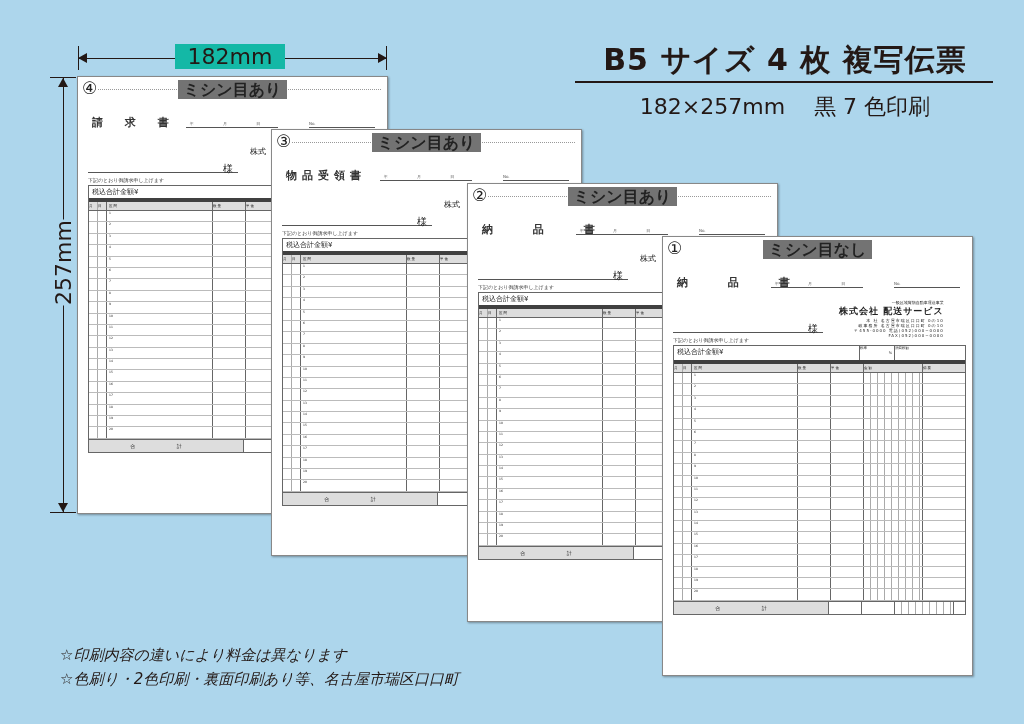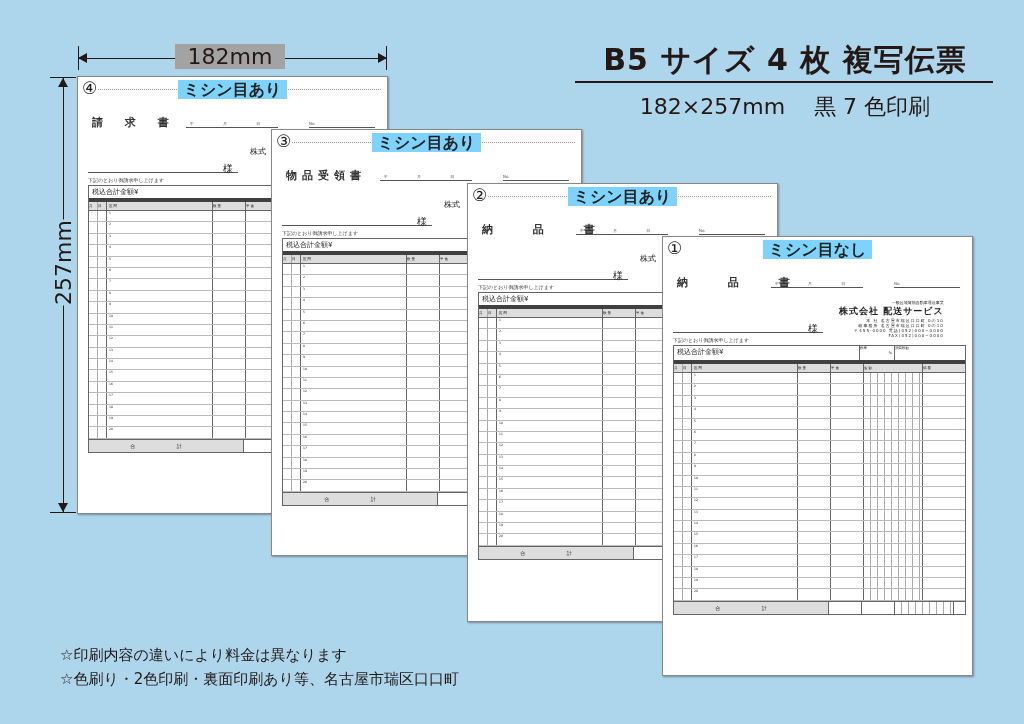--- a/index.html
+++ b/index.html
@@ -4,35 +4,35 @@
 <style>
   html,body{margin:0;padding:0;}
   body{width:1024px;height:724px;background:#add6ec;position:relative;overflow:hidden;font-family:"DejaVu Sans",sans-serif;color:#222;}
   .abs{position:absolute;}
   
   .title{left:575px;top:40px;width:420px;text-align:center;font-size:30px;font-weight:bold;color:#231815;letter-spacing:1px;}
   .title-rule{left:575px;top:81px;width:418px;height:2px;background:#231815;}
   .subtitle{left:575px;top:92px;width:420px;text-align:center;font-size:22px;color:#231815;}
   
   .dim-h{left:78px;top:58px;width:309px;height:1px;background:#231815;}
-  .dim-h-lbl{left:175px;top:44px;width:110px;text-align:center;font-size:22px;background:#a3a3a3;color:#231815;}
+  .dim-h-lbl{left:175px;top:44px;width:110px;text-align:center;font-size:22px;background:#14b8a6;color:#231815;}
   .tick-v{width:1px;background:#231815;}
   .tick-h{height:1px;background:#231815;}
   .arrow-l{left:78px;top:53px;width:0;height:0;border-top:5px solid transparent;border-bottom:5px solid transparent;border-right:9px solid #231815;}
   .arrow-r{left:378px;top:53px;width:0;height:0;border-top:5px solid transparent;border-bottom:5px solid transparent;border-left:9px solid #231815;}
   .dim-v{left:63px;top:78px;width:1px;height:434px;background:#231815;}
   .arrow-u{left:58px;top:78px;width:0;height:0;border-left:5px solid transparent;border-right:5px solid transparent;border-bottom:9px solid #231815;}
   .arrow-d{left:58px;top:503px;width:0;height:0;border-left:5px solid transparent;border-right:5px solid transparent;border-top:9px solid #231815;}
   .dim-v-lbl{left:20px;top:250px;width:86px;text-align:center;font-size:22px;background:#add6ec;transform:rotate(-90deg);color:#231815;}
   
   .sheet{background:#fff;border:1px solid #888;box-shadow:1px 1px 2px rgba(0,0,0,.35);overflow:hidden;}
   .sheet .num{position:absolute;left:4px;top:2px;font-size:17px;line-height:18px;}
   .sheet .perf{position:absolute;left:20px;right:6px;top:12px;border-top:1px dotted #999;}
   .sheet .perf-lbl{position:absolute;left:0;right:0;top:3px;text-align:center;font-size:16px;font-weight:bold;}
-  .sheet .perf-lbl span{background:#7dd3fc;padding:0 6px;}
+  .sheet .perf-lbl span{background:#737373;padding:0 6px;}
   .sheet .doc-title{position:absolute;left:14px;top:38px;font-size:11px;letter-spacing:9px;font-weight:bold;color:#333;}
   .sheet .date{position:absolute;left:108px;top:44px;width:92px;border-bottom:1px solid #555;font-size:4px;color:#555;text-align:center;letter-spacing:14px;height:6px;}
   .sheet .no{position:absolute;right:12px;top:44px;width:66px;border-bottom:1px solid #555;font-size:4px;color:#555;height:6px;}
   .sheet .co{position:absolute;left:172px;top:69px;font-size:8px;font-weight:normal;white-space:nowrap;}
   .sheet .sama-line{position:absolute;left:10px;top:95px;width:150px;border-bottom:1px solid #555;}
   .sheet .sama{position:absolute;left:145px;top:85px;font-size:10px;}
   .sheet .note{position:absolute;left:10px;top:100px;font-size:5px;color:#333;}
   .sheet .grid{position:absolute;left:10px;top:108px;right:6px;border:1px solid #666;}
   .sheet .tot{height:12px;border-bottom:4px solid #404040;font-size:7px;padding-left:3px;line-height:12px;}
   .sheet .hdr{height:8px;background:#ddd;border-bottom:1px solid #666;display:flex;font-size:3.5px;line-height:8px;}
@@ -51,21 +51,21 @@
   .s1 .co-small{font-size:4px;}
   .s1 .co-name{font-size:9px;font-weight:bold;letter-spacing:1px;}
   .s1 .addr{font-size:4px;line-height:5px;letter-spacing:1px;}
   .s1 .grid .tot{height:14px;display:flex;}
   .s1 .tot .t1{flex:1;border-right:1px solid #666;}
   .s1 .tot .t2{width:34px;border-right:1px solid #666;font-size:3.5px;line-height:5px;}
   .s1 .tot .t3{width:70px;font-size:3.5px;line-height:5px;}
   .s1 .c-amt{width:58px;border-right:1px solid #666;background:repeating-linear-gradient(90deg,transparent 0 6px,#aaa 6px 7px);}
   .s1 .c-rem{flex:1;}
   
-  .foot-note{left:60px;font-size:15px;color:#231815;}
+  .foot-note{left:60px;font-size:15px;color:#231815;font-style:italic;}
 </style>
 </head>
 <body>
 
 <div class="abs title">B5 サイズ 4 枚 複写伝票</div>
 <div class="abs title-rule"></div>
 <div class="abs subtitle">182×257mm　 黒 7 色印刷</div>
 
 <div class="abs tick-v" style="left:78px;top:46px;height:24px;"></div>
 <div class="abs tick-v" style="left:386px;top:46px;height:24px;"></div>

